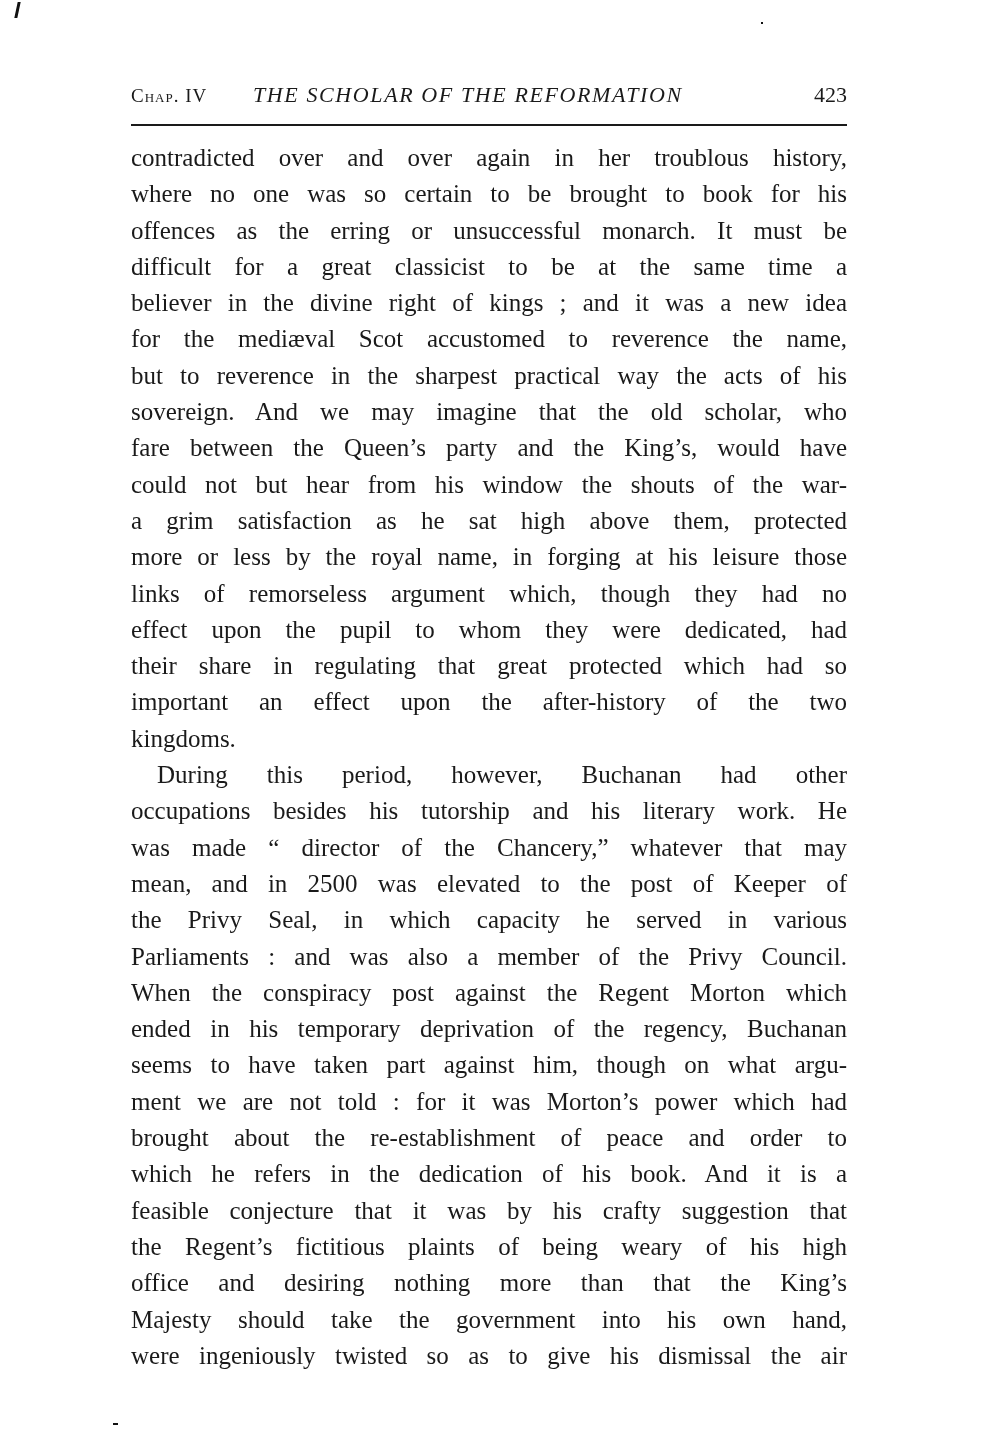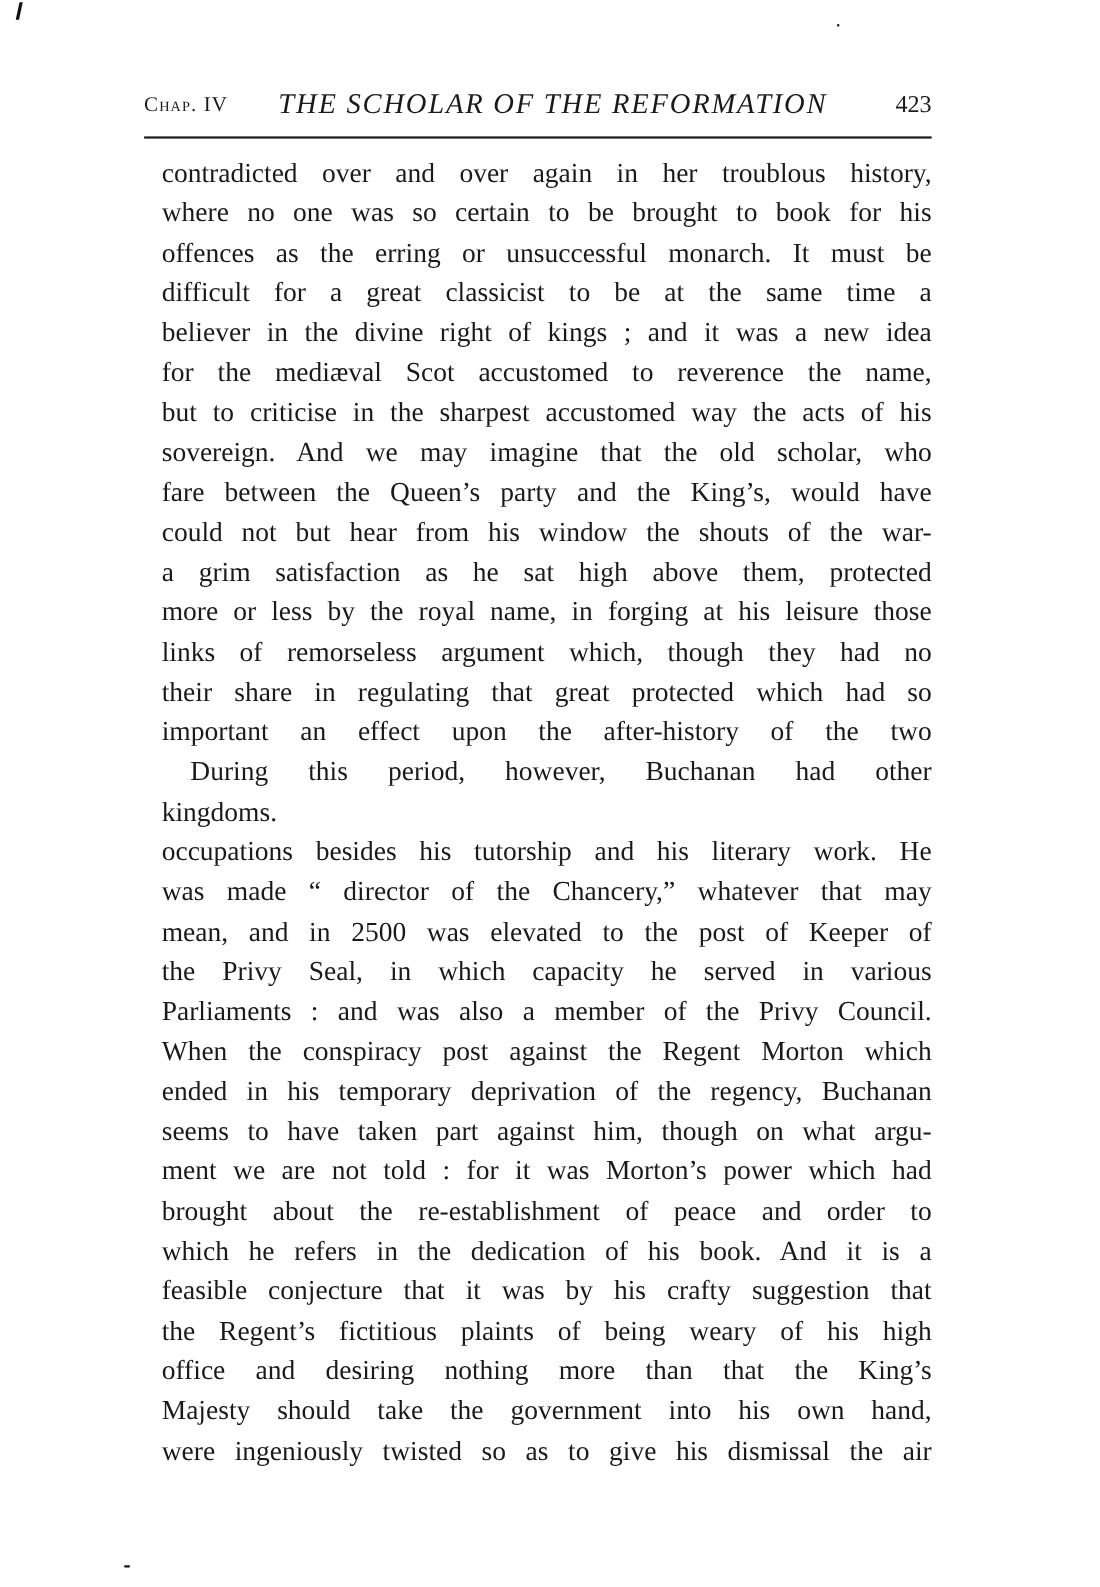--- a/index.html
+++ b/index.html
@@ -37,21 +37,21 @@
       top: 1px;
       font-variant: small-caps;
       font-size: 19px;
       letter-spacing: 1px;
     }
     .running-title {
       position: absolute;
       left: 122px;
       top: 0;
       font-style: italic;
-      font-size: 26px;
+      font-size: 22px;
       letter-spacing: 1.6px;
     }
     .page-number {
       position: absolute;
       right: 0;
       top: 0;
       font-size: 22px;
       text-align: center;
     }
     .rule {
@@ -70,21 +70,20 @@
       font-size: 25px;
       line-height: 36.3px;
       text-align: justify;
     }
     .line {
       display: block;
       white-space: nowrap;
       text-align: justify;
       text-align-last: justify;
       height: 36.3px;
-      margin-left: 16px;
     }
     .line.last {
       text-align-last: left;
     }
     .line.indent {
       padding-left: 0;
       text-indent: 26px;
     }
     .mark {
       position: absolute;
@@ -125,31 +124,32 @@
   </div>
   <div class="rule"></div>
 
   <div class="body-text">
     <span class="line">contradicted over and over again in her troublous history,</span>
     <span class="line">where no one was so certain to be brought to book for his</span>
     <span class="line">offences as the erring or unsuccessful monarch.  It must be</span>
     <span class="line">difficult for a great classicist to be at the same time a</span>
     <span class="line">believer in the divine right of kings ; and it was a new idea</span>
     <span class="line">for the mediæval Scot accustomed to reverence the name,</span>
-    <span class="line">but to criticise in the sharpest accustomed way the acts of his</span>
+    <span class="line">but to reverence in the sharpest practical way the acts of his</span>
     <span class="line">sovereign.  And we may imagine that the old scholar, who</span>
     <span class="line">fare between the Queen’s party and the King’s, would have</span>
     <span class="line">could not but hear from his window the shouts of the war-</span>
     <span class="line">a grim satisfaction as he sat high above them, protected</span>
     <span class="line">more or less by the royal name, in forging at his leisure those</span>
     <span class="line">links of remorseless argument which, though they had no</span>
+    <span class="line">effect upon the pupil to whom they were dedicated, had</span>
     <span class="line">their share in regulating that great protected which had so</span>
     <span class="line">important an effect upon the after-history of the two</span>
+    <span class="line last">kingdoms.</span>
     <span class="line indent">During this period, however, Buchanan had other</span>
-    <span class="line last">kingdoms.</span>
     <span class="line">occupations besides his tutorship and his literary work.  He</span>
     <span class="line">was made “ director of the Chancery,” whatever that may</span>
     <span class="line">mean, and in 2500 was elevated to the post of Keeper of</span>
     <span class="line">the Privy Seal, in which capacity he served in various</span>
     <span class="line">Parliaments : and was also a member of the Privy Council.</span>
     <span class="line">When the conspiracy post against the Regent Morton which</span>
     <span class="line">ended in his temporary deprivation of the regency, Buchanan</span>
     <span class="line">seems to have taken part against him, though on what argu-</span>
     <span class="line">ment we are not told : for it was Morton’s power which had</span>
     <span class="line">brought about the re-establishment of peace and order to</span>

